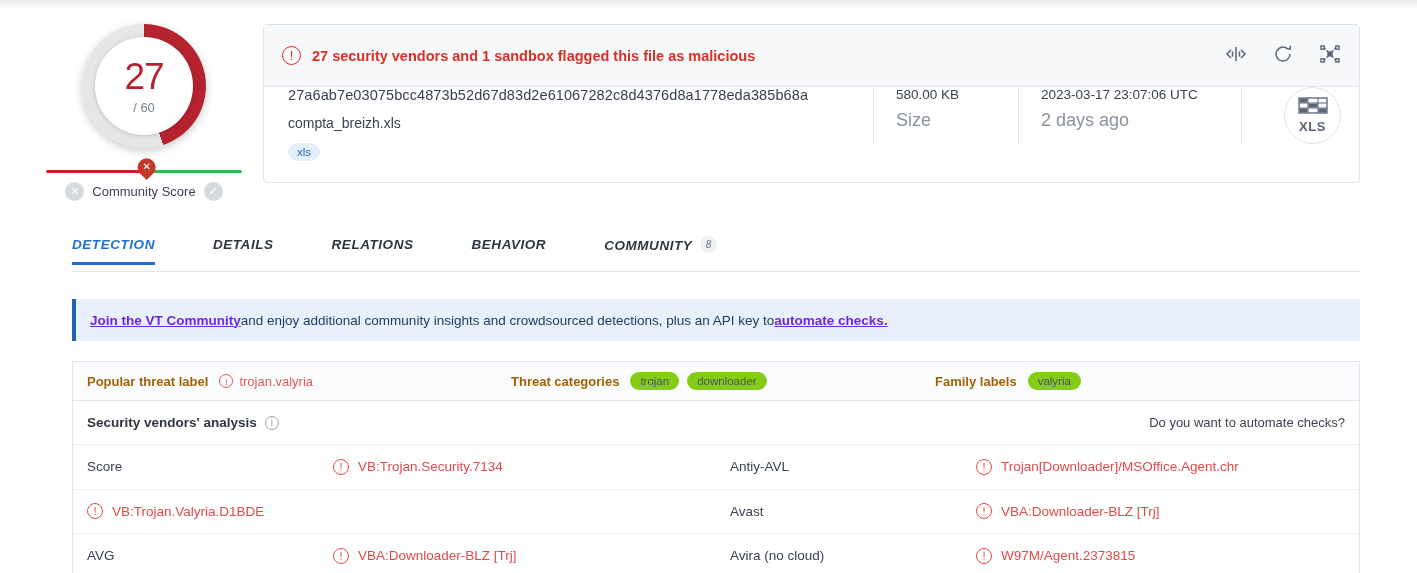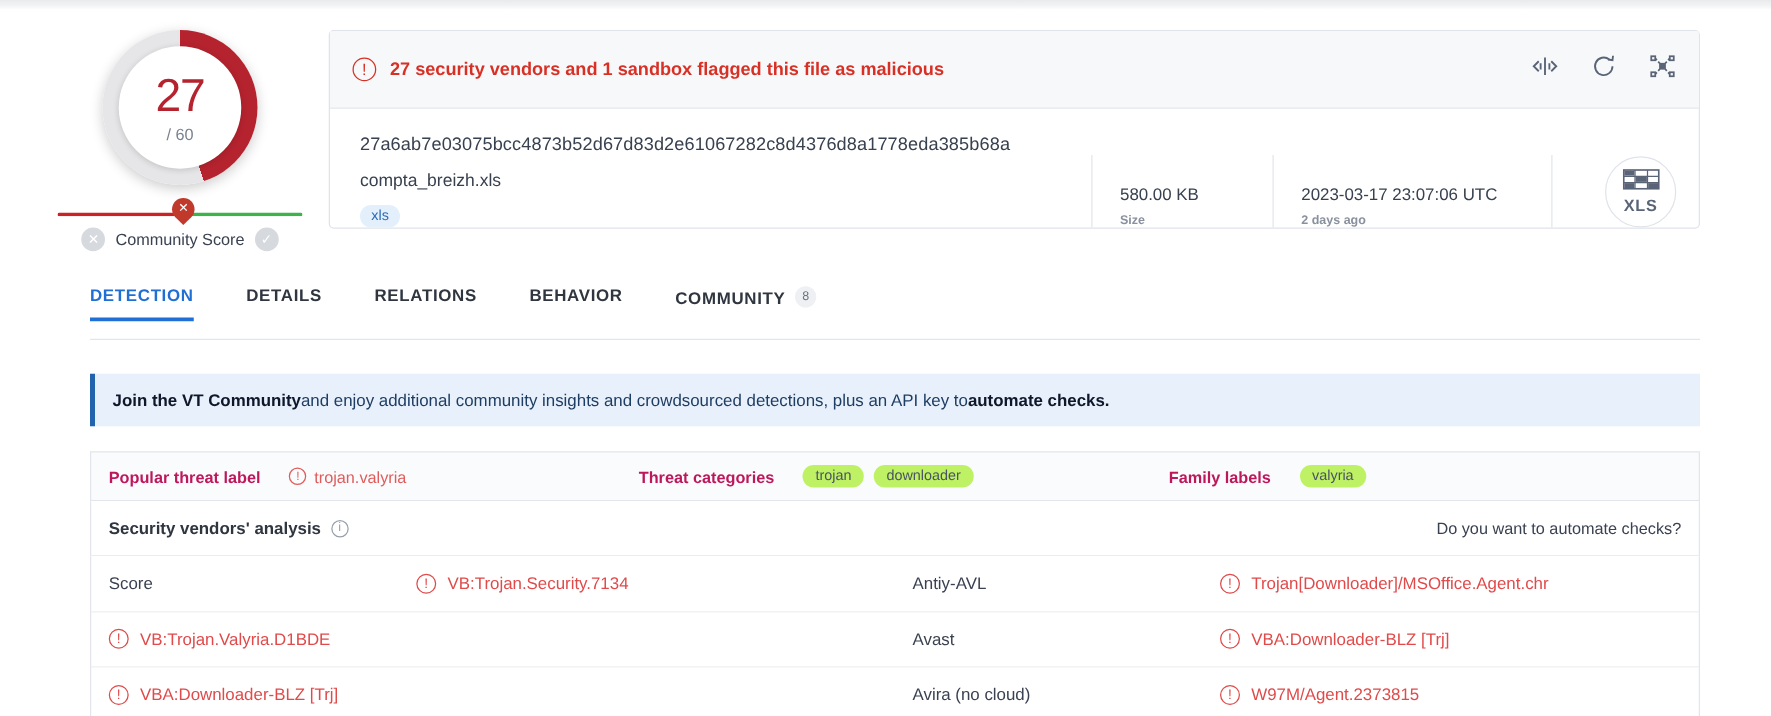--- a/index.html
+++ b/index.html
@@ -61,68 +61,68 @@
     border-radius: 4px; background: #fff; }
   .alertrow { display: flex; align-items: center; background: #f7f8fa;
     border-bottom: 1px solid #e4e8ee; padding: 0 18px; height: 62px; }
   .alert-ico { width: 19px; height: 19px; border: 1.7px solid #d93025; border-radius: 50%;
     color: #d93025; font-size: 13px; display: flex; align-items: center;
     justify-content: center; margin-right: 11px; flex: 0 0 19px; }
   .alert-text { color: #d93025; font-size: 14.5px; font-weight: bold; }
   .alert-actions { margin-left: auto; display: flex; align-items: center; gap: 25px; }
   .act-ico { color: #5a6477; cursor: pointer; display: block; }
 
-  .inforow { display: flex; align-items: flex-end; height: 95px; padding: 0 18px 0 24px; }
+  .inforow { display: flex; align-items: flex-start; height: 95px; padding: 0 18px 0 24px; }
   .finfo { flex: 1; min-width: 0; }
   .fhash { font-size: 14.5px; color: #38414f; margin-bottom: 12px; letter-spacing: .1px; }
   .fname { font-size: 14px; color: #38414f; margin-bottom: 11px; }
   .chip-xls { display: inline-block; background: #e3effb; color: #2b6bb8;
     font-size: 11.5px; padding: 3px 9px; border-radius: 9px; }
   .divider { width: 1px; height: 58px; background: #e2e6ec; margin: 0 22px; }
   .metacol { width: 100px; }
   .metacol.wide { width: 178px; }
   .meta-main { font-size: 13.5px; color: #38414f; margin-bottom: 8px; white-space: nowrap; }
-  .meta-sub { font-size: 10px; color: #8a919e; font-weight: bold; }
+  .meta-sub { font-size: 18px; color: #8a919e; }
   .ftype { margin-left: 20px; width: 57px; height: 57px; border: 1px solid #e0e4ea;
     border-radius: 50%; display: flex; flex-direction: column;
     align-items: center; justify-content: center; color: #5a6477; }
   .ftype-label { font-size: 13px; font-weight: bold; letter-spacing: .5px; margin-top: 2px; }
 
   
-  .tabs { display: flex; align-items: flex-start; gap: 0; margin: 28px 57px 0 72px;
-    border-bottom: 1px solid #e2e6ec; height: 43px; }
+  .tabs { display: flex; align-items: center; gap: 16px; margin: 28px 57px 0 72px;
+    border-bottom: 1px solid #e2e6ec; height: 43px; font-style: italic; }
   .tab { font-size: 13.5px; font-weight: bold; letter-spacing: .55px;
     color: #2f3640; padding: 0 0 12px 0; margin-right: 42px; cursor: pointer;
     position: relative; display: flex; align-items: flex-end; gap: 8px; }
   .tab.active { color: #1f6fd4; }
   .tab.active:after { content: ""; position: absolute; left: 0; right: 0; bottom: -1px;
     height: 3px; background: #1f6fd4; }
   .tab-badge { background: #eef0f3; color: #6b7280; font-size: 10px; font-weight: normal;
     border-radius: 50%; width: 17px; height: 17px; display: flex;
     align-items: center; justify-content: center; }
 
   
   .joinbanner { margin: 27px 57px 0 72px; background: #e8f1fb;
     border-left: 4px solid #2263ad; height: 42px; display: flex; align-items: center;
     padding-left: 14px; font-size: 13.5px; color: #1e3d63; }
-  .joinbanner a { color: #0f172a; font-weight: bold; cursor: pointer; }
+  .joinbanner a { color: #6d28d9; font-weight: bold; text-decoration: underline; cursor: pointer; }
 
   
   .labelcard { margin: 20px 57px 0 72px; border: 1px solid #e2e6ec;
     border-top: 1px solid #e2e6ec; background: #fafbfc;
     height: 40px; display: flex; align-items: center; }
   .lc-seg { display: flex; align-items: center; padding-left: 14px; }
   .lc-seg.s1 { width: 424px; }
   .lc-seg.s2 { width: 424px; }
-  .lc-title { font-size: 13px; font-weight: bold; color: #be185d; margin-right: 23px; }
+  .lc-title { font-size: 13px; font-weight: bold; color: #a16207; margin-right: 11px; }
   .thr-ico { width: 14px; height: 14px; border: 1.4px solid #e05c5c; border-radius: 50%;
     color: #e05c5c; font-size: 9.5px; display: flex; align-items: center;
     justify-content: center; margin-right: 6px; }
   .thr-text { font-size: 13px; color: #e05c5c; }
-  .chip-grey { background: #bef264; color: #4b5362; font-size: 11.5px;
+  .chip-grey { background: #84cc16; color: #4b5362; font-size: 11.5px;
     padding: 3px 10px; border-radius: 10px; margin-right: 8px; }
 
   
   .vendhead { margin: 0 57px 0 72px; display: flex; align-items: center;
     height: 44px; border-left: 1px solid #e2e6ec; border-right: 1px solid #e2e6ec;
     border-bottom: 1px solid #eaedf1; padding: 0 14px; background: #fff; }
   .vh-title { font-size: 13.5px; font-weight: bold; color: #2f3640; }
   .info-ico { width: 14px; height: 14px; border: 1.3px solid #98a0ad; border-radius: 50%;
     color: #98a0ad; font-size: 10px; display: flex; align-items: center;
     justify-content: center; margin-left: 8px; }
@@ -317,20 +317,21 @@
       <div class="vcell">
         <div class="vname">Avast</div>
         <div class="vres">
           <span class="v-ico">!</span>
           <span class="v-text">VBA:Downloader-BLZ [Trj]</span>
         </div>
       </div>
     </div>
     <div class="vrow">
       <div class="vcell">
+        <div class="vname">AVG</div>
         <div class="vres">
           <span class="v-ico">!</span>
           <span class="v-text">VBA:Downloader-BLZ [Trj]</span>
         </div>
       </div>
       <div class="vcell">
         <div class="vname">Avira (no cloud)</div>
         <div class="vres">
           <span class="v-ico">!</span>
           <span class="v-text">W97M/Agent.2373815</span>

